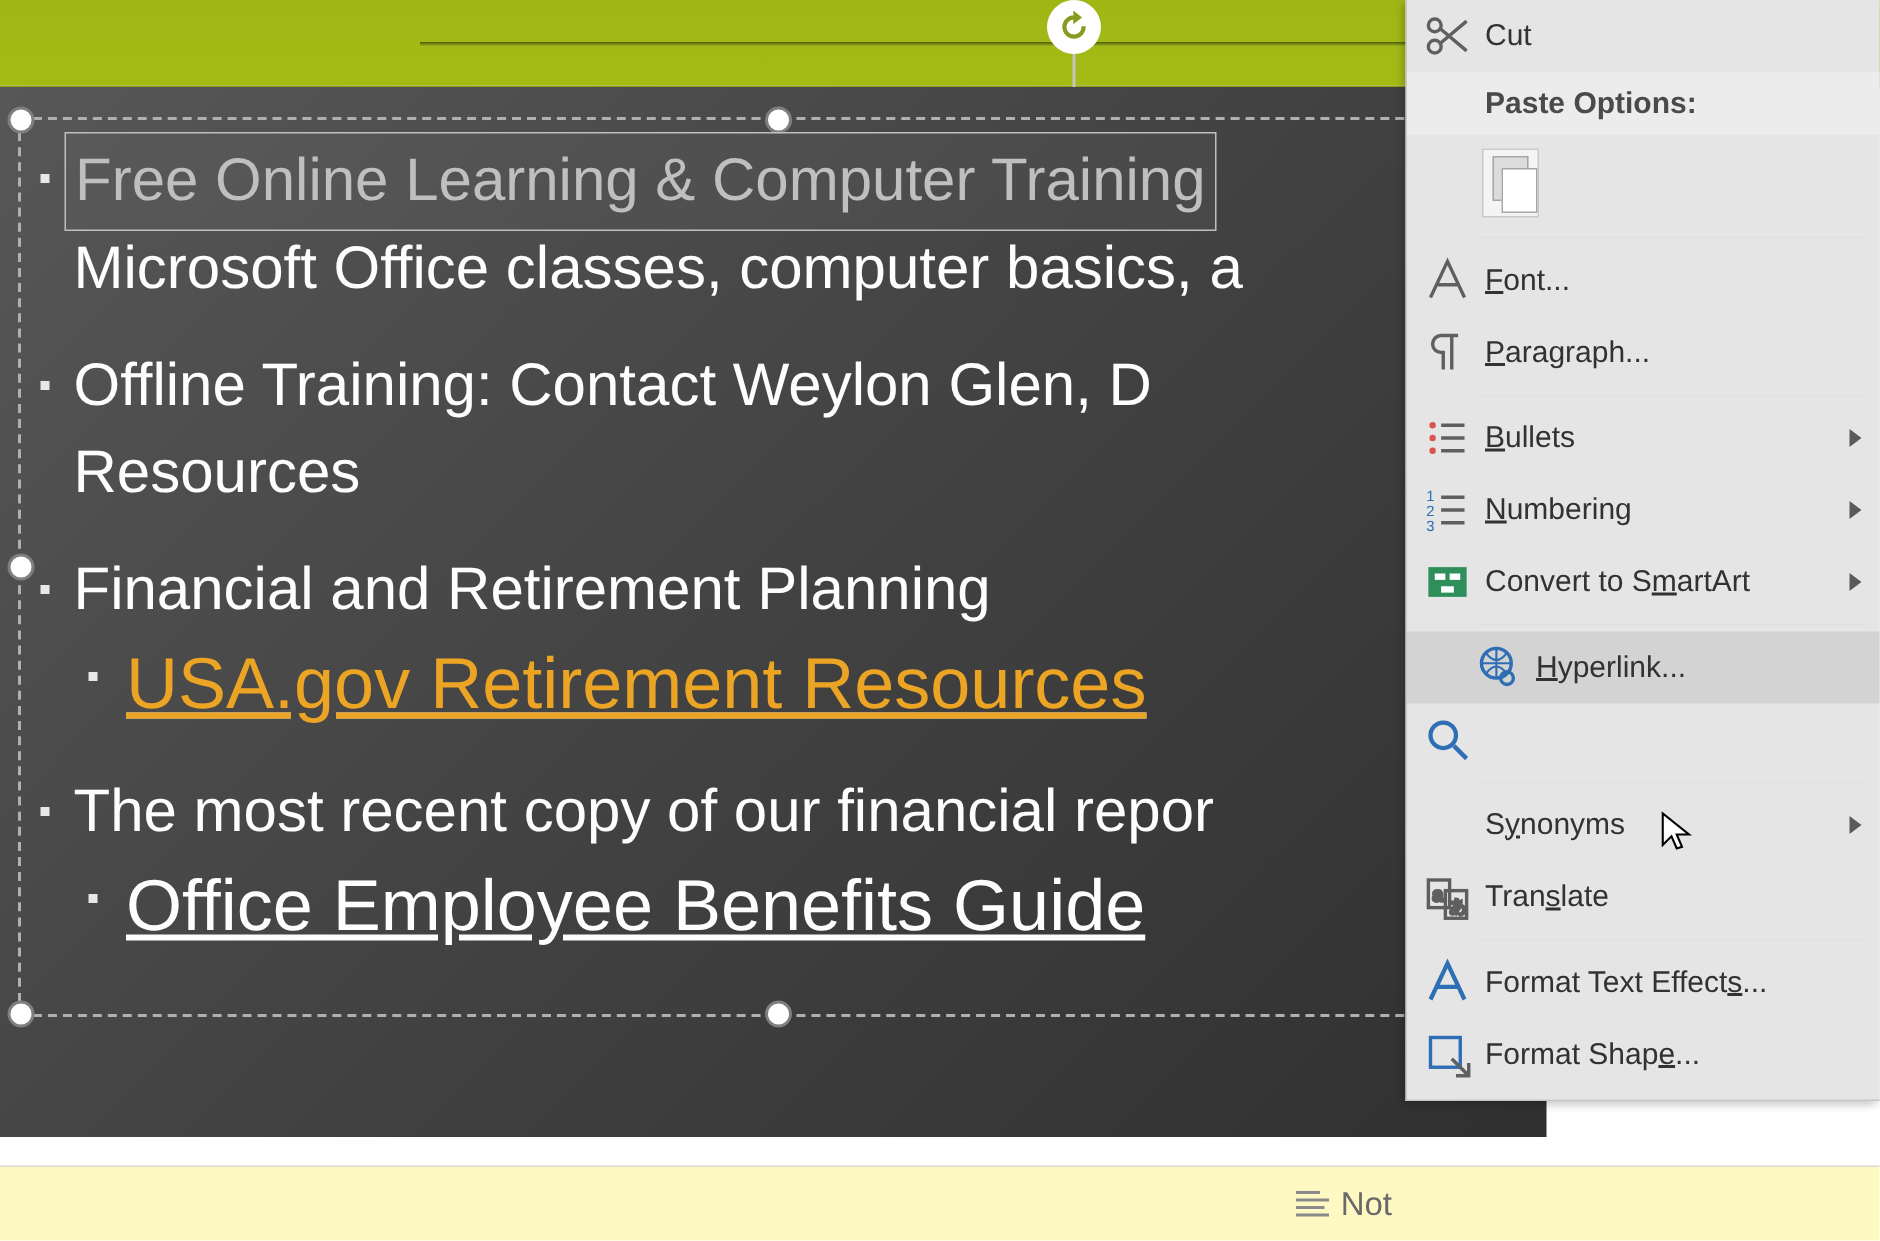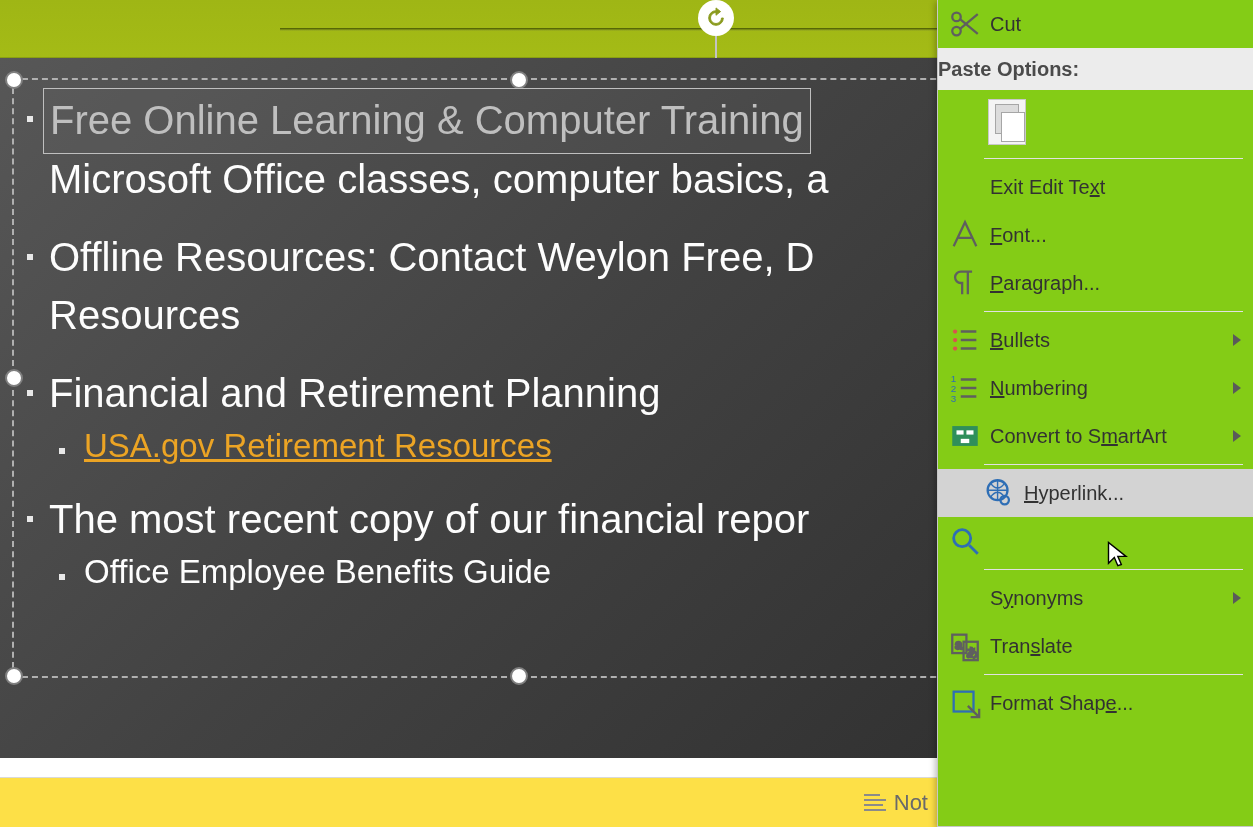--- a/index.html
+++ b/index.html
@@ -49,68 +49,68 @@
   .h-bl { left: -9px; bottom: -9px; }
   .h-ml { left: -9px; top: 50%; transform: translateY(-50%); }
   .h-mt { left: 50%; top: -9px; transform: translateX(-50%); }
   .h-mb { left: 50%; bottom: -9px; transform: translateX(-50%); }
 
   .text-shape ul { list-style: none; }
   .lvl1 { font-size: 40px; line-height: 1.45; position: relative; padding-left: 0px; margin-bottom: 20px; }
   .lvl1::before {
     content: ""; position: absolute; left: -22px; top: 26px; width: 6px; height: 6px; background: #e8e8e8;
   }
-  .lvl2 { font-size: 33px; line-height: 1.45; position: relative; padding-left: 35px; }
+  .lvl2 { font-size: 48px; line-height: 1.45; position: relative; padding-left: 35px; text-decoration: underline; }
   .lvl2::before {
     content: ""; position: absolute; left: 10px; top: 26px; width: 6px; height: 6px; background: #e8e8e8;
   }
   .subline { display: block; }
   .link-orange { color: #eca424; text-decoration: underline; }
 
   .selected-text {
     display: inline-block; 
     border: 1px solid #bfbfbf; background: rgba(127,127,127,.12);
     padding: 2px 6px 4px 6px; margin: -2px -6px -4px -6px;
     color: #bfbfbf;
   }
 
   
   .notes-bar {
     position: absolute; left: 0; right: 0; bottom: 0; height: 50px;
-    background: #fde047; border-top: 1px solid #d9d9d9;
+    background: #fef9c3; border-top: 1px solid #d9d9d9;
     display: flex; align-items: center; justify-content: flex-end;
     padding-right: 325px;
     color: #6a6a6a; font-size: 22px; gap: 8px;
   }
   .notes-bar .bars { display: inline-flex; flex-direction: column; gap: 3px; }
   .notes-bar .bars span { width: 22px; height: 2px; background: #8a8a8a; display: block; }
   .notes-bar .bars span:nth-child(1){ width: 16px }
   .notes-bar .bars span:nth-child(3){ width: 19px }
 
   
   .context-menu {
-    position: absolute; right: 0; top: 0; width: 316px; height: 827px;
-    background: #84cc16; border-left: 1px solid #c7c7c7; border-bottom: 1px solid #c7c7c7;
+    position: absolute; right: 0; top: 0; width: 316px; height: 734px;
+    background: #e5e5e5; border-left: 1px solid #c7c7c7; border-bottom: 1px solid #c7c7c7;
     box-shadow: -2px 2px 6px rgba(0,0,0,.25);
     font-size: 20px; color: #323232;
   }
   .menu-item {
     display: flex; align-items: center; height: 48px;
     padding: 0 12px 0 10px; position: relative;
   }
   .menu-sep { height: 1px; background: #e1e1e1; margin: 4px 10px 4px 46px; }
   .menu-icon {
     width: 34px; height: 34px; flex: 0 0 34px; display: flex; align-items: center; justify-content: center;
     margin-right: 8px;
   }
   .menu-label { flex: 1 1 auto; white-space: nowrap; }
   .menu-arrow { width: 0; height: 0; border-left: 8px solid #5a5a5a; border-top: 6px solid transparent; border-bottom: 6px solid transparent; margin-left: auto; }
   .menu-item.highlight2 { background: #d3d3d3; padding-left: 44px; }
   .menu-item .u { text-decoration: underline; }
-  .paste-header { background: #ececec; height: 42px; font-weight: 600; display:flex; align-items:center; color:#4a4a4a }
+  .paste-header { background: #ececec; height: 42px; font-weight: 600; padding-left: 52px; display:flex; align-items:center; color:#4a4a4a }
   .paste-body { height: 64px; display:flex; align-items:center; padding-left: 50px; }
   .paste-btn {
     width: 38px; height: 46px; border: 1px solid #c9c9c9; background: #f4f4f4; position: relative;
   }
   .paste-btn::before {
     content:""; position:absolute; left:6px; top:4px; width:22px; height:28px; background:#dcdcdc; border:1px solid #a6a6a6;
   }
   .paste-btn::after {
     content:""; position:absolute; left:12px; top:12px; width:22px; height:28px; background:#ffffff; border:1px solid #a6a6a6;
   }
@@ -143,21 +143,21 @@
     <span class="sel-handle h-ml"></span>
     <span class="sel-handle h-mt"></span>
     <span class="sel-handle h-mb"></span>
 
     <ul>
       <li class="lvl1">
         <span class="selected-text">Free Online Learning &amp; Computer Training</span>
         <span class="subline">Microsoft Office classes,  computer basics, a</span>
       </li>
       <li class="lvl1">
-        <span>Offline Resources: Contact Weylon Free, D</span>
+        <span>Offline Training: Contact Weylon Glen, D</span>
         <span class="subline">Resources</span>
       </li>
       <li class="lvl1">
         <span>Financial and Retirement Planning</span>
         <div class="lvl2">
           <span class="link-orange">USA.gov Retirement Resources</span>
         </div>
       </li>
       <li class="lvl1">
         <span>The most recent copy of our financial repor</span>
@@ -195,24 +195,20 @@
 
   <div class="paste-header">
     <span>Paste Options:</span>
   </div>
   <div class="paste-body">
     <div class="paste-btn"></div>
   </div>
 
   <div class="menu-sep"></div>
 
-  <div class="menu-item">
-    <span class="menu-icon"></span>
-    <span class="menu-label">Exit Edit Te<span class="u">x</span>t</span>
-  </div>
 
   <div class="menu-item">
     <span class="menu-icon">
       <svg viewBox="0 0 24 24">
           <path d="M4 20 L12 3 L20 20 M7.5 14 H16.5" class="ic"></path>
         </svg>
     </span>
     <span class="menu-label"><span class="u">F</span>ont...</span>
   </div>
 
@@ -303,20 +299,28 @@
           <rect x="11" y="9" width="10" height="13"></rect>
           <text x="5" y="14" font-size="9" fill="#5f5f5f">a</text>
           <text x="13" y="19" font-size="8" fill="#5f5f5f">あ</text>
         </svg>
     </span>
     <span class="menu-label">Tran<span class="u">s</span>late</span>
   </div>
 
   <div class="menu-sep"></div>
 
+  <div class="menu-item">
+    <span class="menu-icon">
+      <svg viewBox="0 0 24 24">
+          <path d="M4 20 L12 3 L20 20 M7.5 14 H16.5" fill="none" stroke="#2e6eb5" stroke-width="2"></path>
+        </svg>
+    </span>
+    <span class="menu-label">Format Text Effect<span class="u">s</span>...</span>
+  </div>
 
   <div class="menu-item">
     <span class="menu-icon">
       <svg viewBox="0 0 24 24">
           <rect x="4" y="4" width="14" height="14" fill="none" stroke="#2e6eb5" stroke-width="1.6"></rect>
           <path d="M14 14 L22 22 M22 16 V22 H16" fill="none" stroke="#5f5f5f" stroke-width="1.6"></path>
         </svg>
     </span>
     <span class="menu-label">Format Shap<span class="u">e</span>...</span>
   </div>

